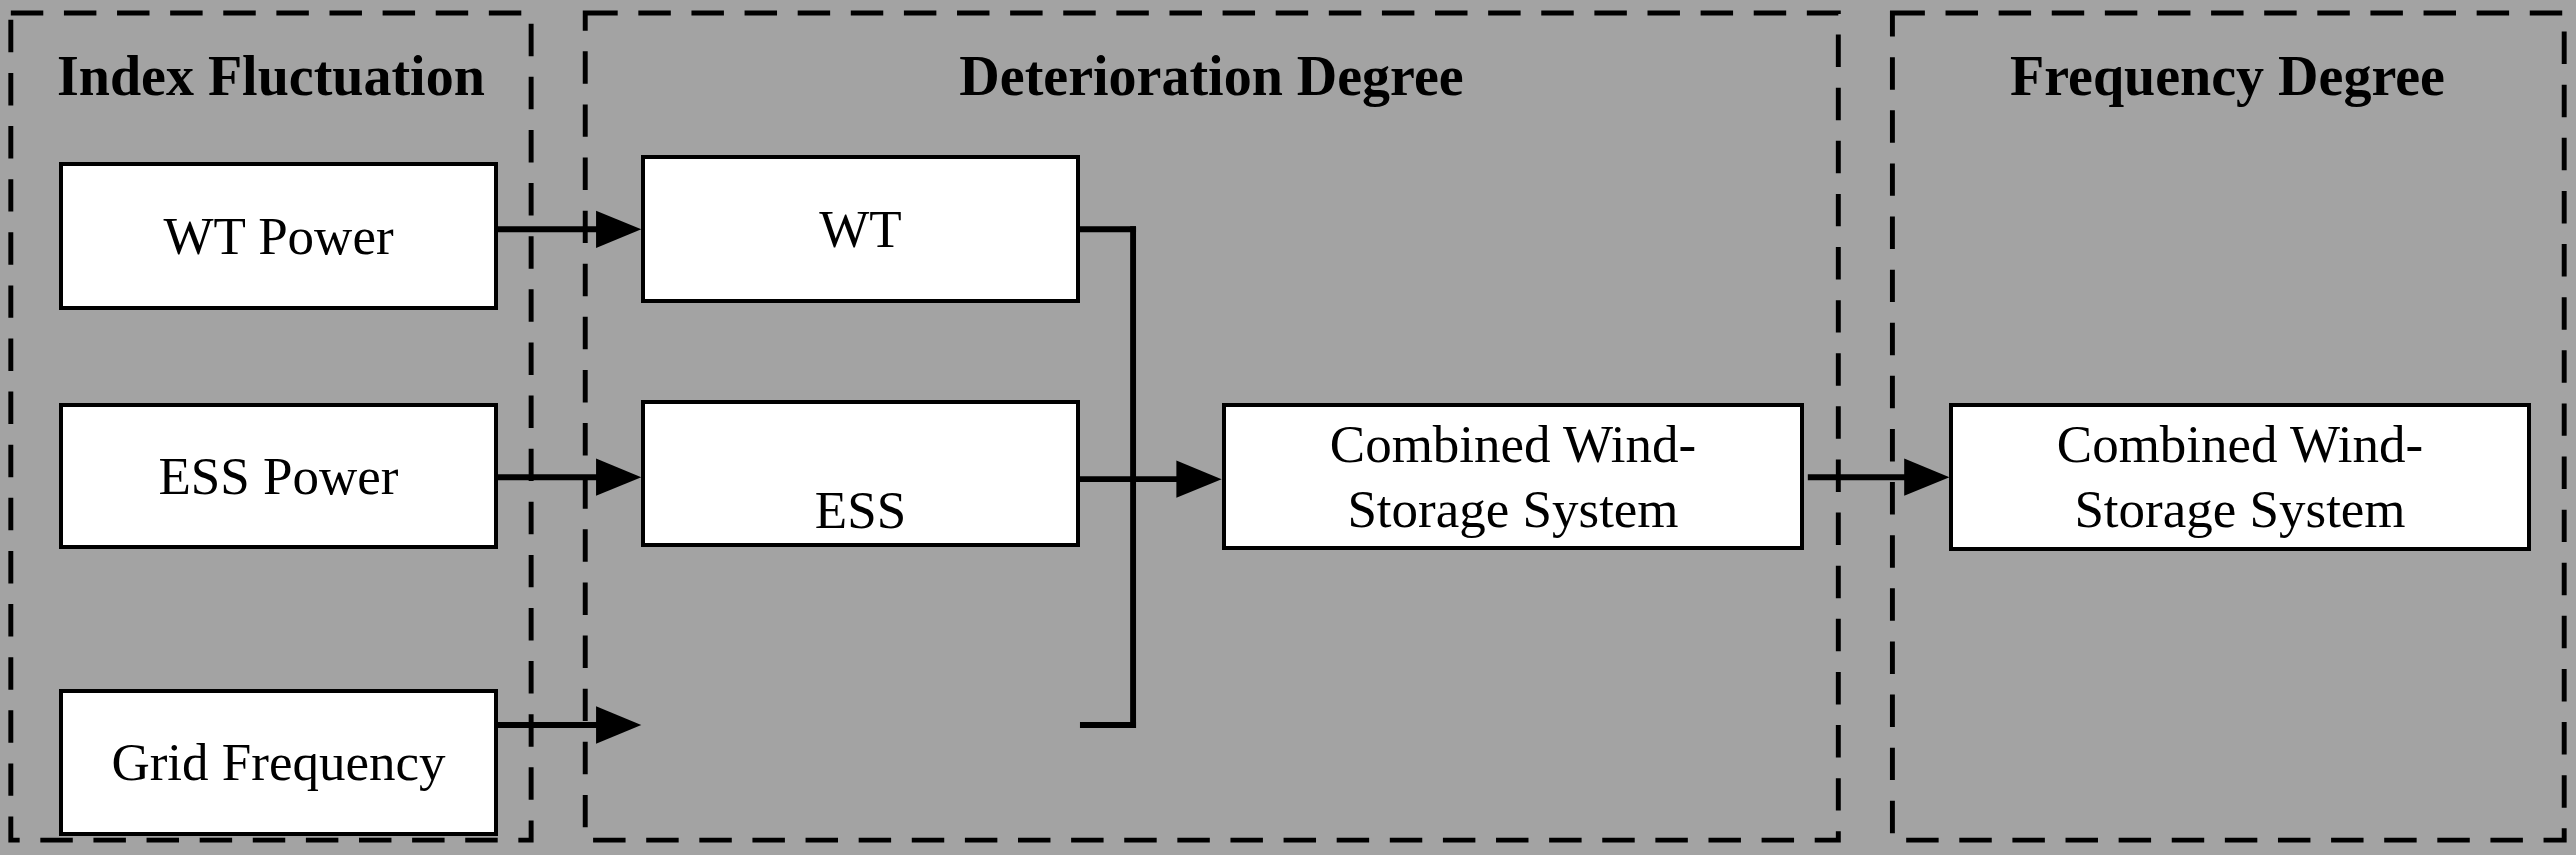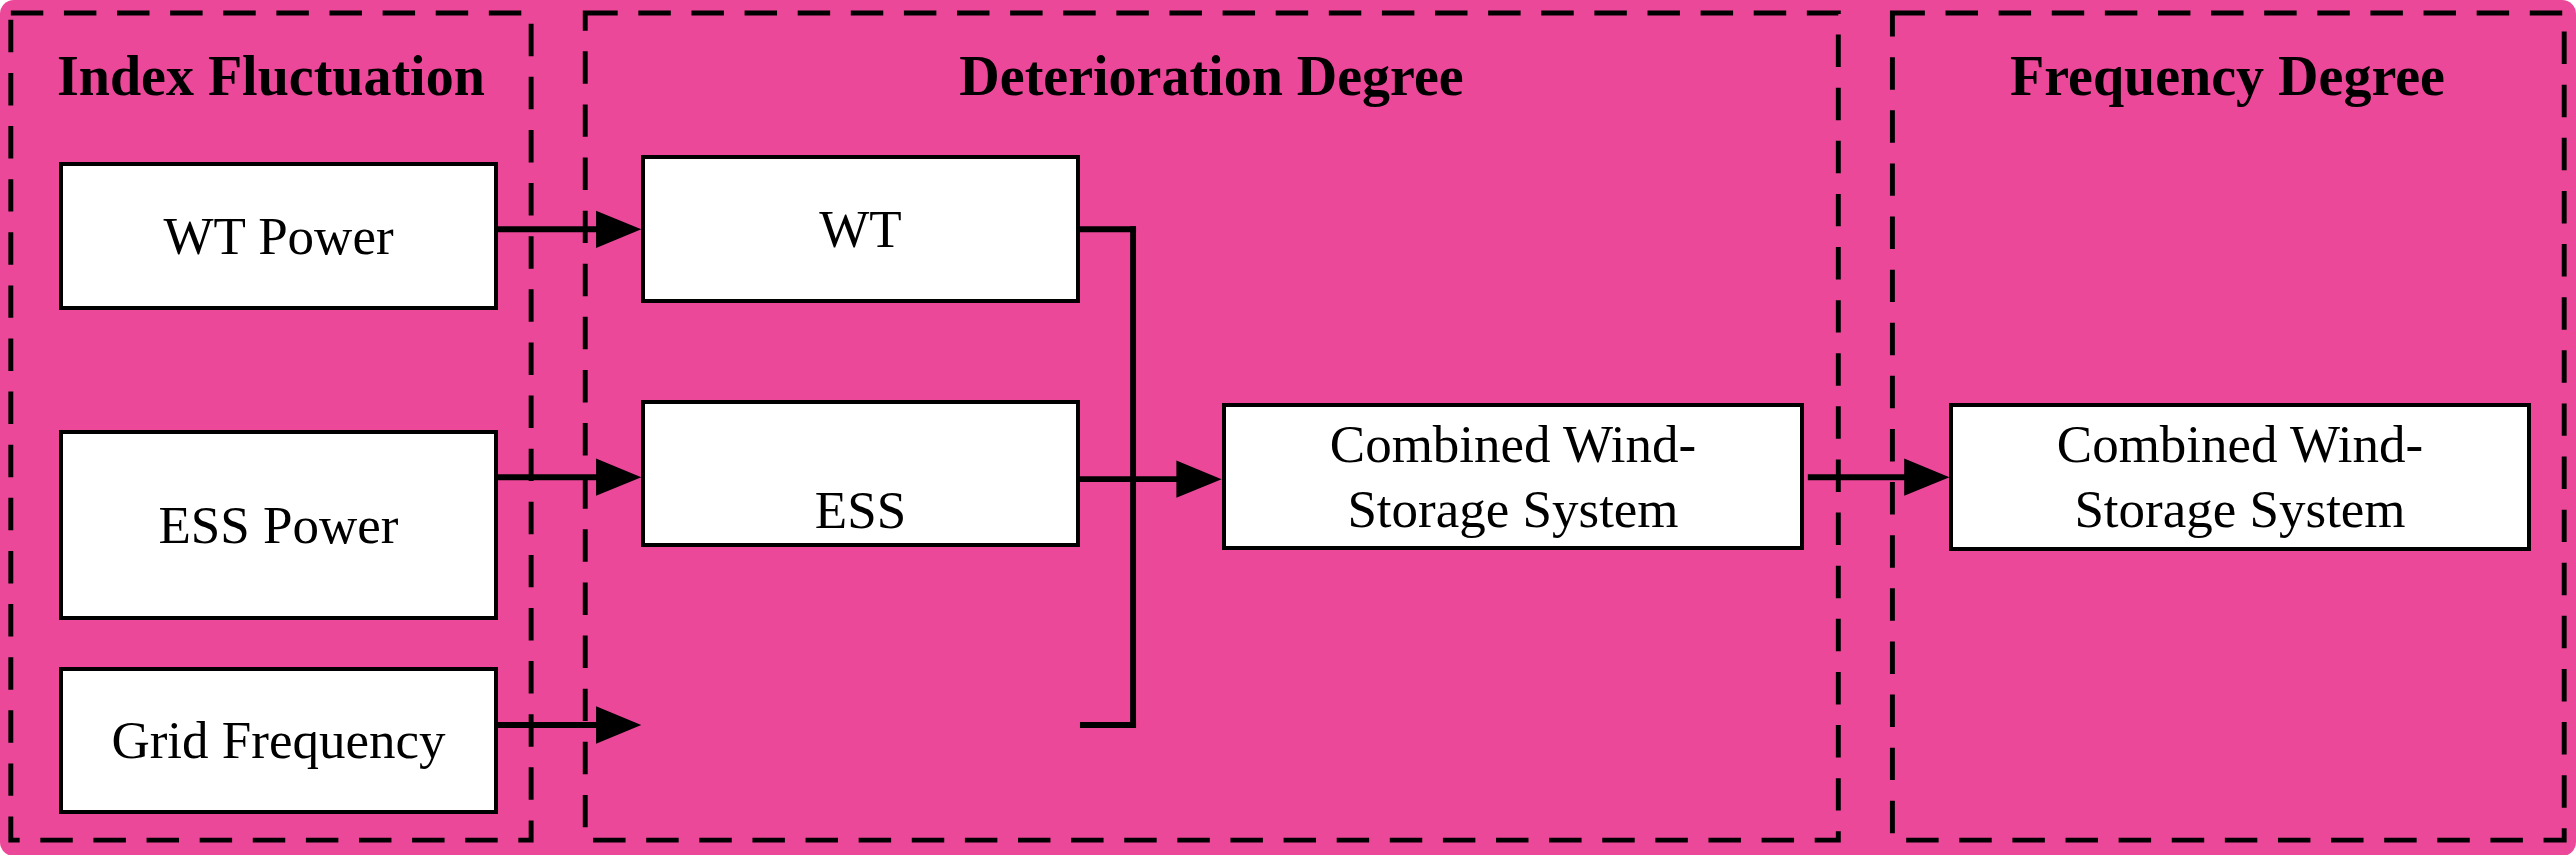--- a/index.html
+++ b/index.html
@@ -4,25 +4,24 @@
 <style>
   html, body {
     margin: 0;
     padding: 0;
     background: #ffffff;
   }
   .canvas {
     position: relative;
     width: 2576px;
     height: 856px;
-    background: #ec4899;
+    background: #a3a3a3;
     font-family: "Liberation Serif", "DejaVu Serif", serif;
     color: #000000;
     overflow: hidden;
-    border-radius: 14px;
   }
   svg.overlay {
     position: absolute;
     left: 0;
     top: 0;
     width: 2576px;
     height: 856px;
     display: block;
   }
   .panel-title {
@@ -80,24 +79,24 @@
     <polygon points="1982,485 1936,466 1936,504" fill="#000000"></polygon>
   </svg>
 
   <div class="panel-title" style="left:8.9px; top:47px; width:524px;">Index Fluctuation</div>
   <div class="panel-title" style="left:583px; top:47px; width:1257px;">Deterioration Degree</div>
   <div class="panel-title" style="left:1890px; top:47px; width:675px;">Frequency Degree</div>
 
   <div class="node" style="left:59px; top:162px; width:439px; height:148px;">
     <span>WT Power</span>
   </div>
-  <div class="node" style="left:59px; top:403px; width:439px; height:190px;margin-top:27px;">
+  <div class="node" style="left:59px; top:403px; width:439px; height:146px;">
     <span>ESS Power</span>
   </div>
-  <div class="node" style="left:59px; top:667px; width:439px; height:147px;">
+  <div class="node" style="left:59px; top:689px; width:439px; height:147px;">
     <span>Grid Frequency</span>
   </div>
 
   <div class="node" style="left:641px; top:155px; width:439px; height:148px;">
     <span>WT</span>
   </div>
   <div class="node" style="left:641px; top:400px; width:439px; height:147px;justify-content:flex-end;">
     <span>ESS</span>
   </div>
 

